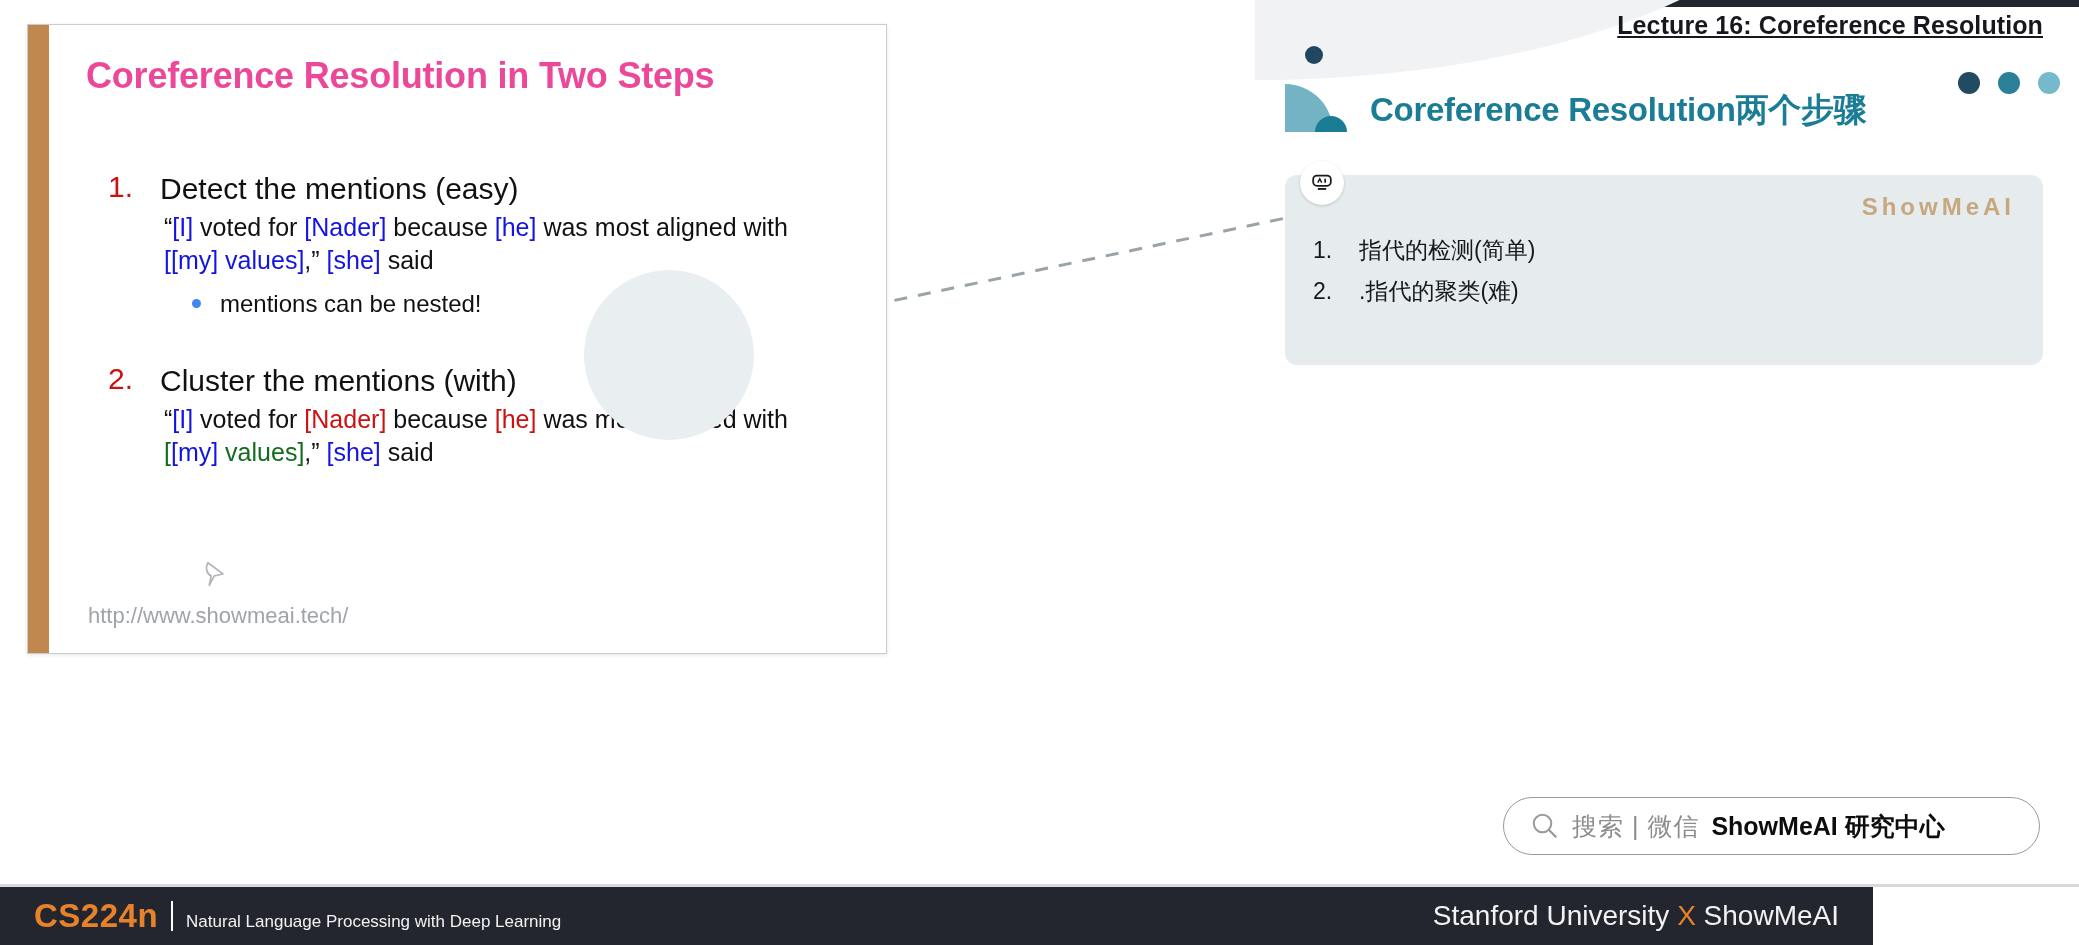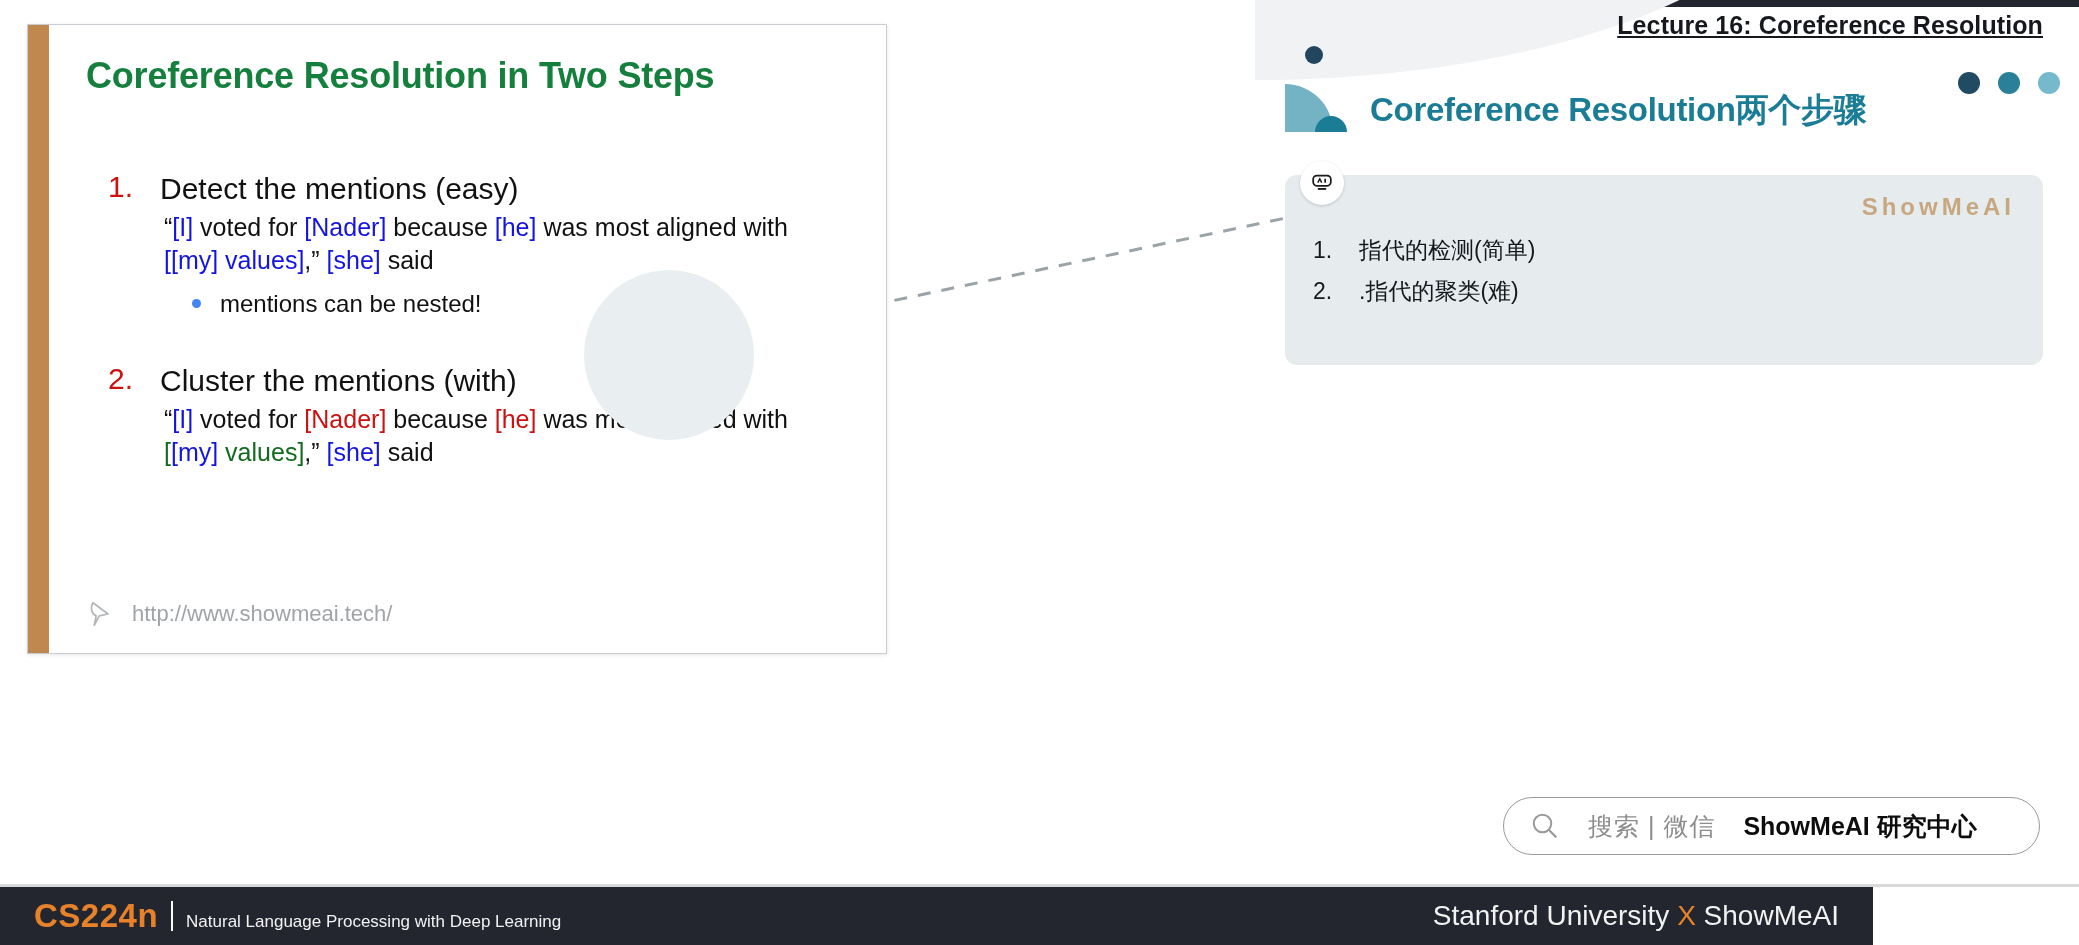--- a/index.html
+++ b/index.html
@@ -44,21 +44,21 @@
     border:1px solid #c9ccd1;
     box-shadow:0 1px 4px rgba(0,0,0,.10);
     z-index:3;
   }
   .slide-accent {
     position:absolute; left:0; top:0; width:21px; height:100%;
     background:#c0884f;
   }
   .slide-title {
     position:absolute; left:58px; top:30px;
-    font-size:36px; font-weight:bold; color:#15803d;
+    font-size:36px; font-weight:bold; color:#ec4899;
     letter-spacing:-.2px;
     white-space:nowrap;
   }
 
   
   .numlist { position:absolute; left:32px; top:145px; width:790px; }
   .num-item { position:relative; margin-bottom:8px; }
   .num-marker {
     position:absolute; left:48px; top:0;
     font-size:30px; color:#cc1111; font-weight:400;
@@ -93,21 +93,21 @@
     position:absolute; left:556px; top:245px;
     width:170px; height:170px; border-radius:50%;
     background:#e9eff1;
     z-index:2;
   }
 
   
   .slide-footer {
     position:absolute; left:60px; bottom:24px;
     display:flex; align-items:center; gap:14px;
-    color:#a0a4a8; font-size:22px;
+    color:#a0a4a8; font-size:22px;flex-direction:column;
   }
   .cursor-icon { width:30px; height:30px; flex:none; }
 
   
   .connector { position:absolute; left:700px; top:180px; width:620px; height:220px; z-index:2; }
 
   
   .zh-logo {
     position:absolute; left:1285px; top:78px;
     width:72px; height:54px; z-index:5;
@@ -152,21 +152,21 @@
     display:flex; gap:18px; font-size:23px; color:#15181c;
     margin-bottom:13px; line-height:1.2;
   }
   .zh-idx { width:28px; text-align:left; }
 
   
   .search-pill {
     position:absolute; left:1503px; top:797px;
     width:537px; height:58px;
     border:1.5px solid #9a9a9a; border-radius:29px;
-    display:flex; align-items:center; gap:28px;
+    display:flex; align-items:center; gap:12px;
     padding:0 26px; background:#ffffff; z-index:5;
   }
   .mag { width:30px; height:30px; flex:none; }
   .pill-grey { font-size:25px; color:#8c8c8c; letter-spacing:1px; }
   .pill-bold { font-size:25px; color:#0d0d0d; font-weight:bold; }
 
   
   .bottom-bar {
     position:absolute; left:0; bottom:0; width:1873px; height:58px;
     background:#23262e; z-index:7;

